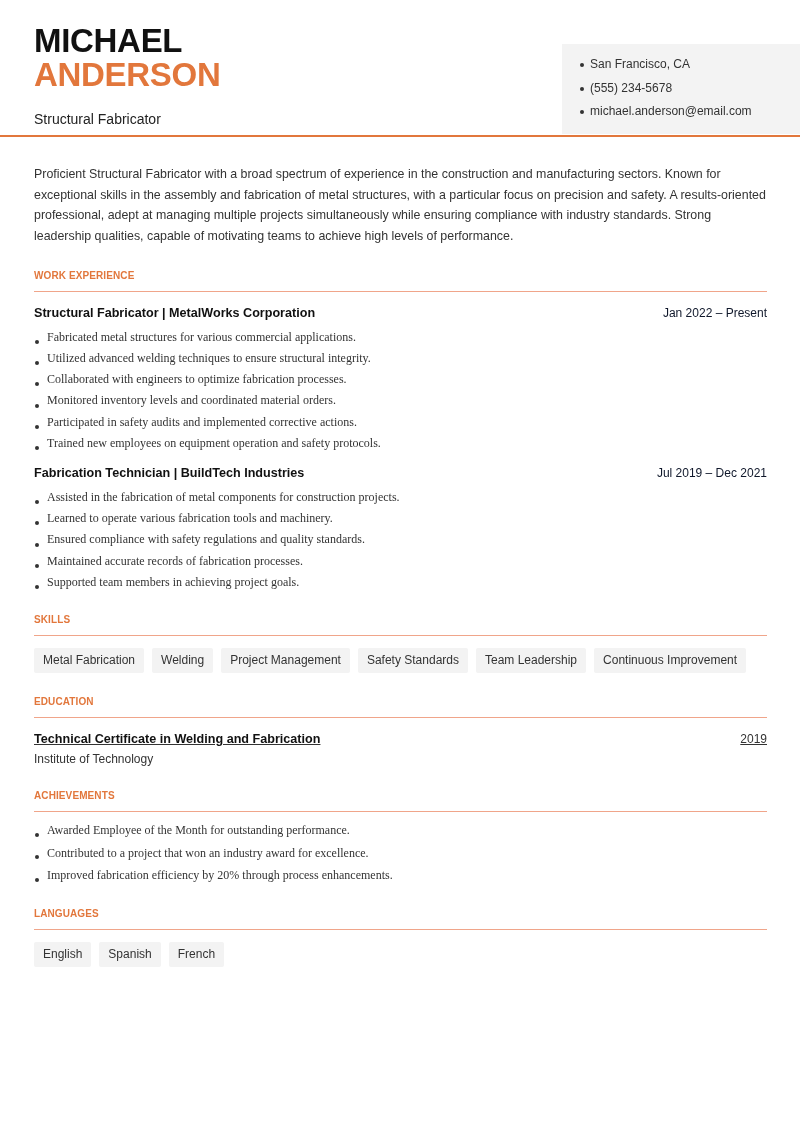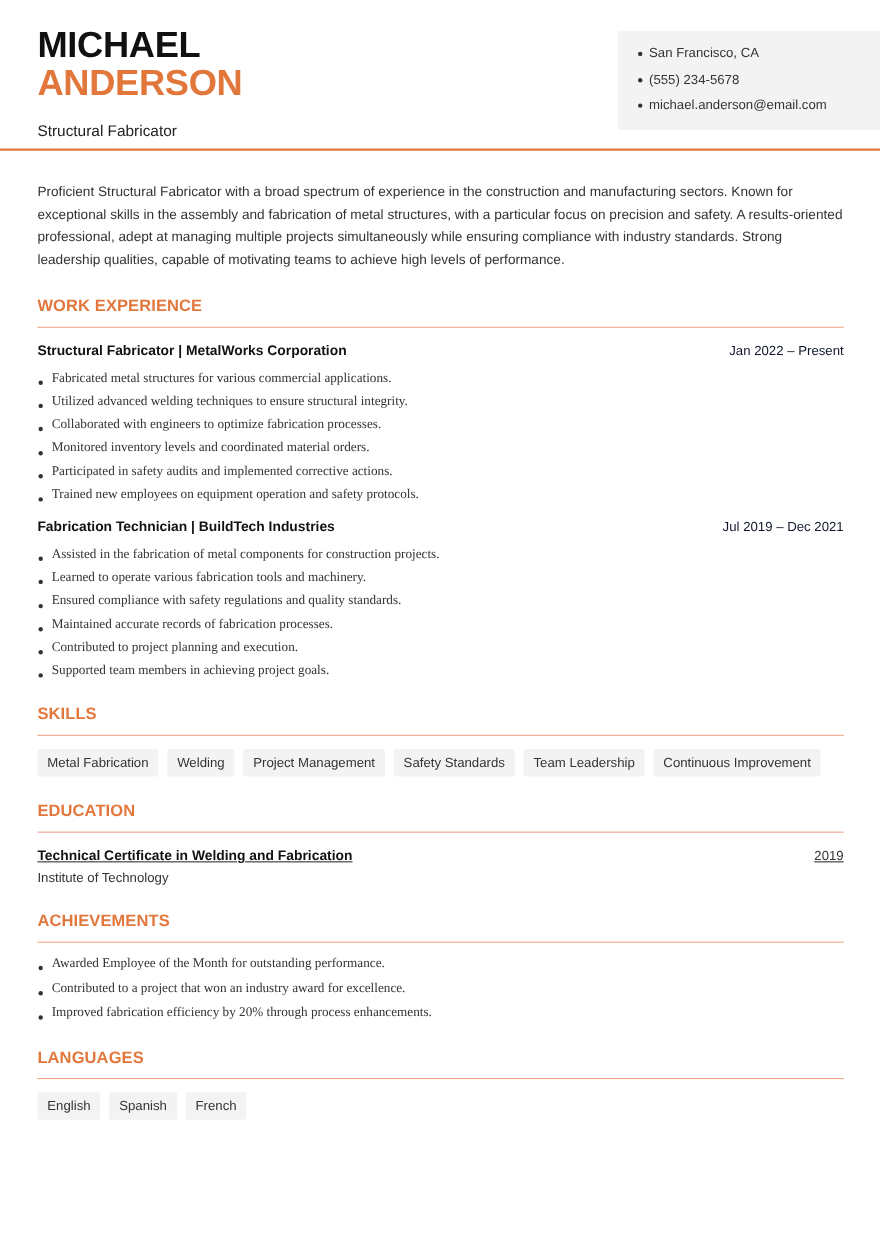--- a/index.html
+++ b/index.html
@@ -35,21 +35,21 @@
       letter-spacing: -0.3px;
     }
     .job-title {
       margin-top: 19px;
       font-size: 14px;
       color: #222222;
     }
     .contact-box {
       position: absolute;
       left: 562px;
-      top: 28px;
+      top: 44px;
       width: 238px;
       height: 90px;
       background: #f3f3f3;
       padding: 13px 0 0 18px;
     }
     .contact-item {
       font-size: 12px;
       color: #333333;
       height: 23.5px;
       display: flex;
@@ -67,21 +67,21 @@
     }
     .content { padding: 0 33px 0 34px; }
     .summary {
       margin-top: 27px;
       font-size: 12.4px;
       line-height: 20.7px;
       color: #333333;
       width: 733px;
     }
     .section-title {
-      font-size: 15px;
+      font-size: 10px;
       font-weight: 700;
       color: #e2773c;
       padding-bottom: 10px;
       border-bottom: 1.5px solid #f0a58a;
       letter-spacing: 0.1px;
     }
     .sec-work { margin-top: 23px; }
     .job { margin-top: 14px; }
     .job + .job { margin-top: 12px; }
     .job-head {
@@ -207,24 +207,20 @@
           <span class="bullet"></span>
           <span>Learned to operate various fabrication tools and machinery.</span>
         </li>
       <li>
           <span class="bullet"></span>
           <span>Ensured compliance with safety regulations and quality standards.</span>
         </li>
       <li>
           <span class="bullet"></span>
           <span>Maintained accurate records of fabrication processes.</span>
-        </li>
-      <li>
-          <span class="bullet"></span>
-          <span>Contributed to project planning and execution.</span>
         </li>
       <li>
           <span class="bullet"></span>
           <span>Supported team members in achieving project goals.</span>
         </li>
     </ul>
   </div>
 
   <div class="section-title sec-skills">SKILLS</div>
   <div class="tags">

